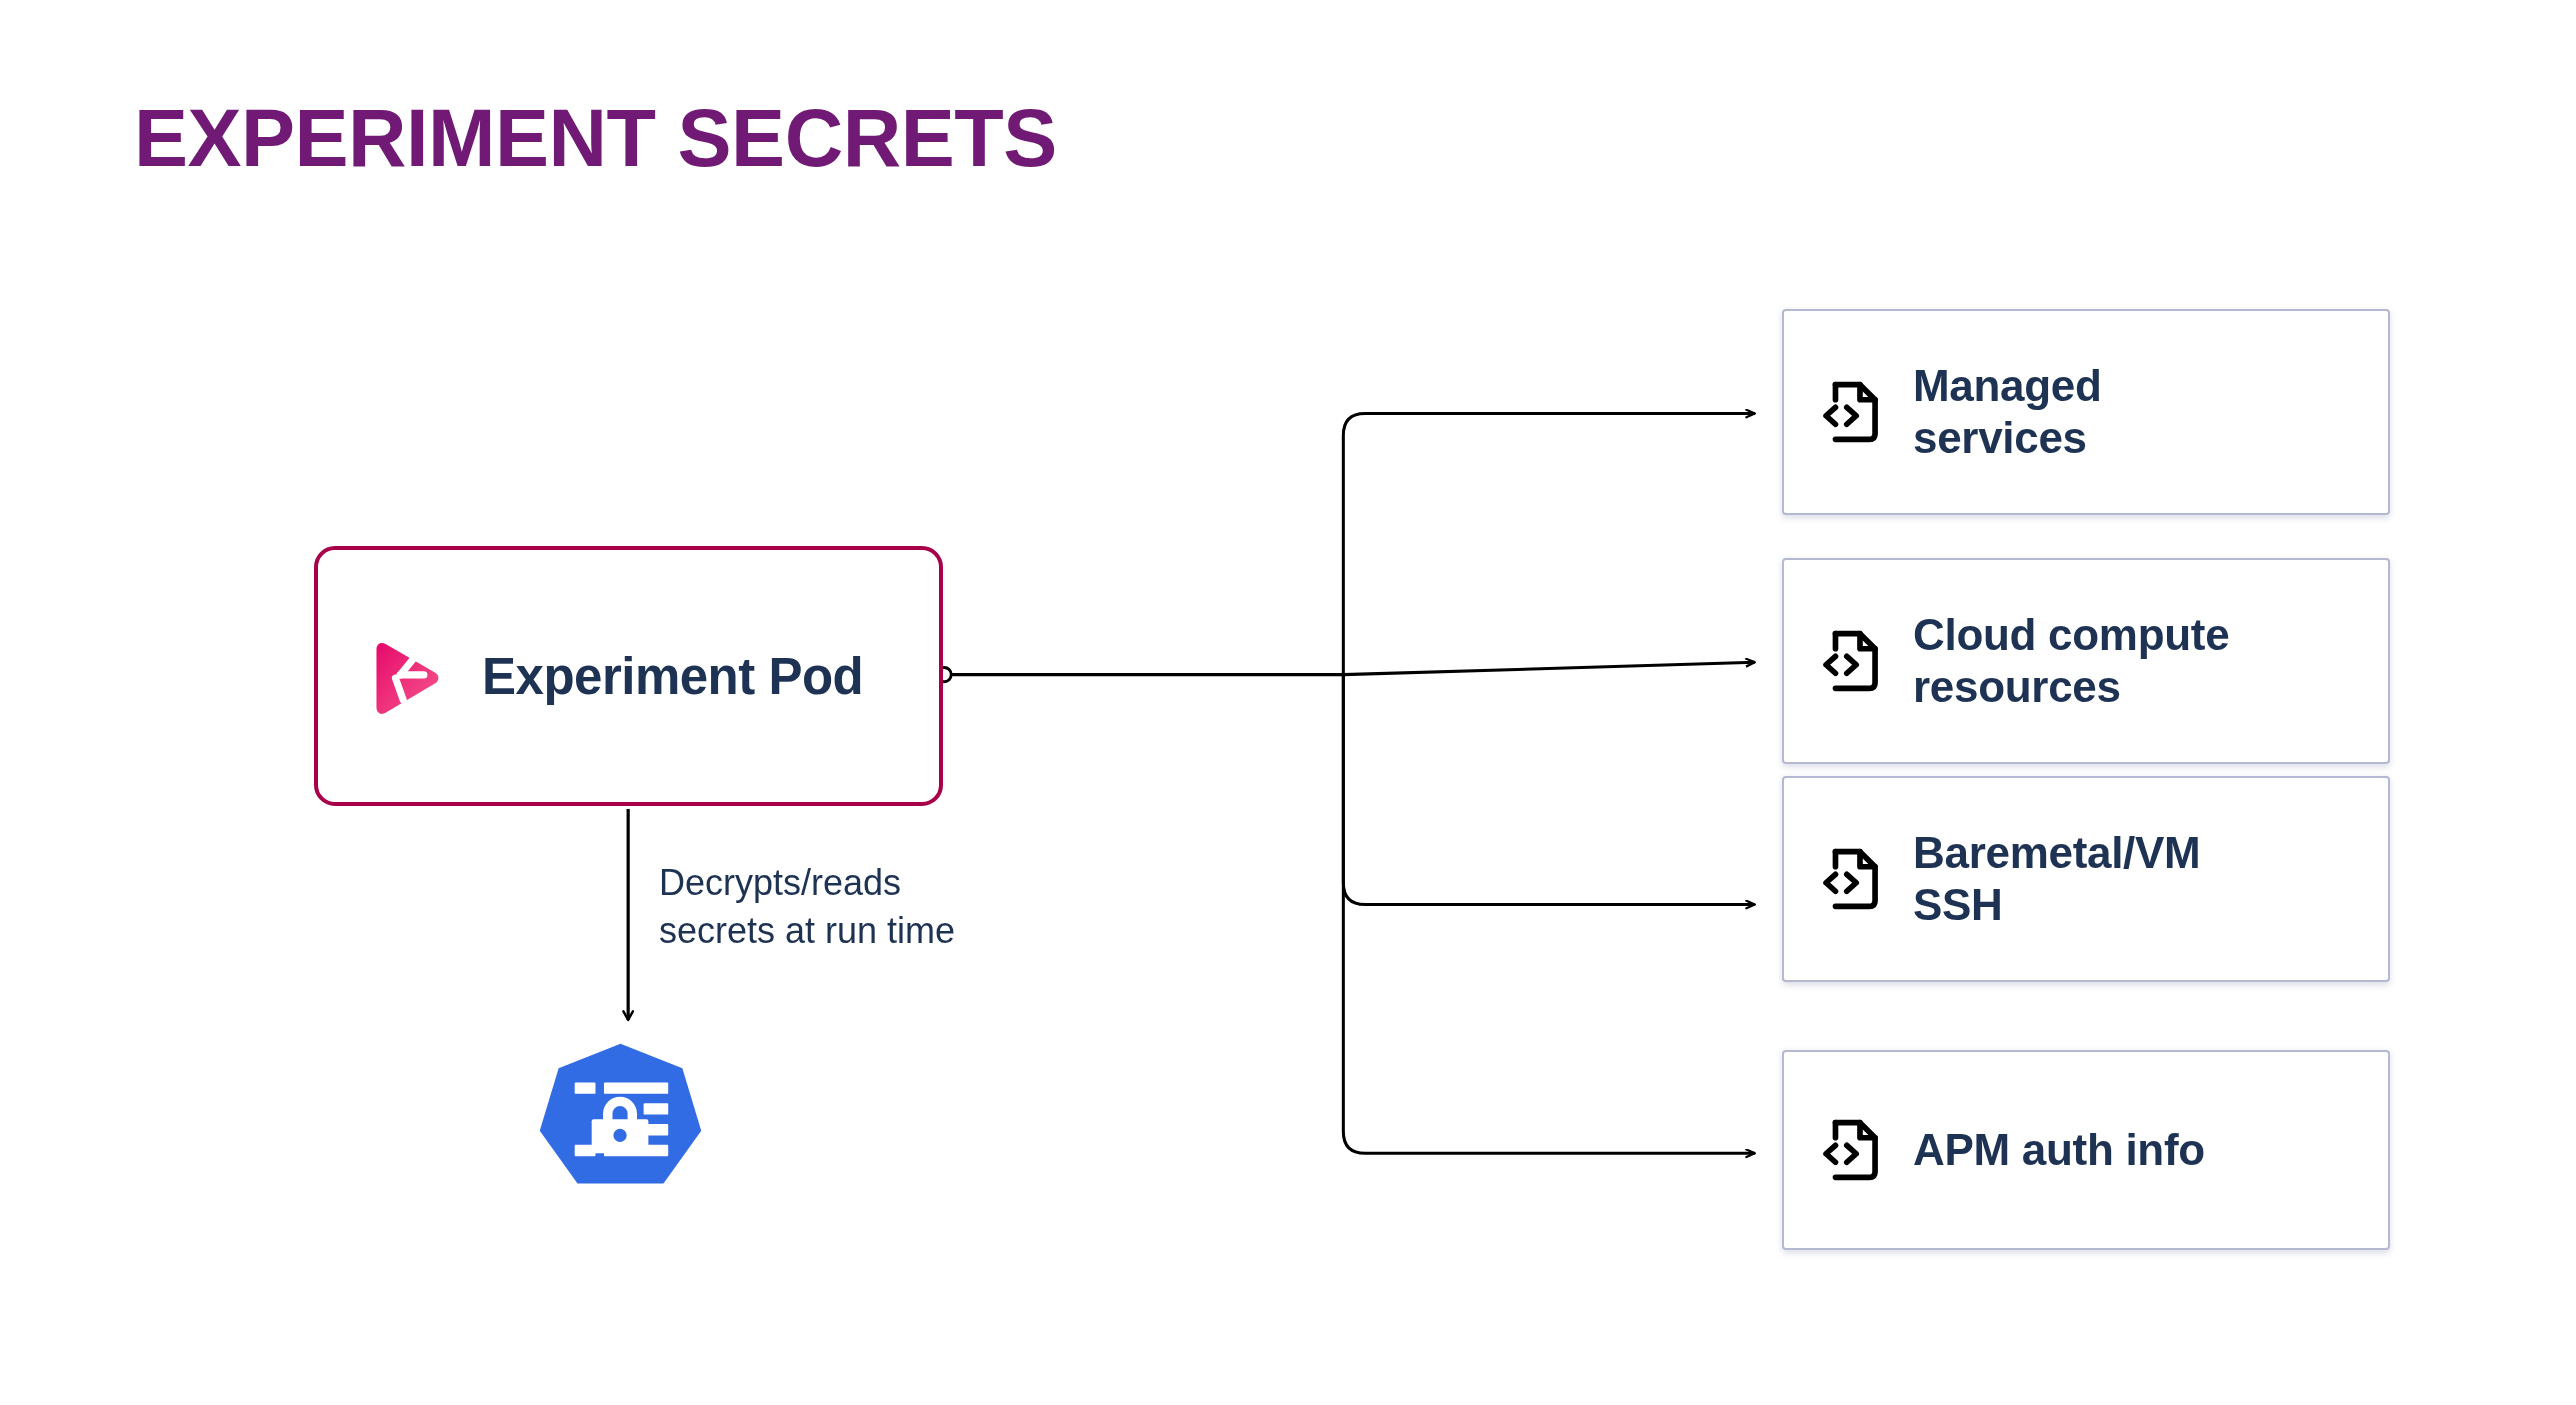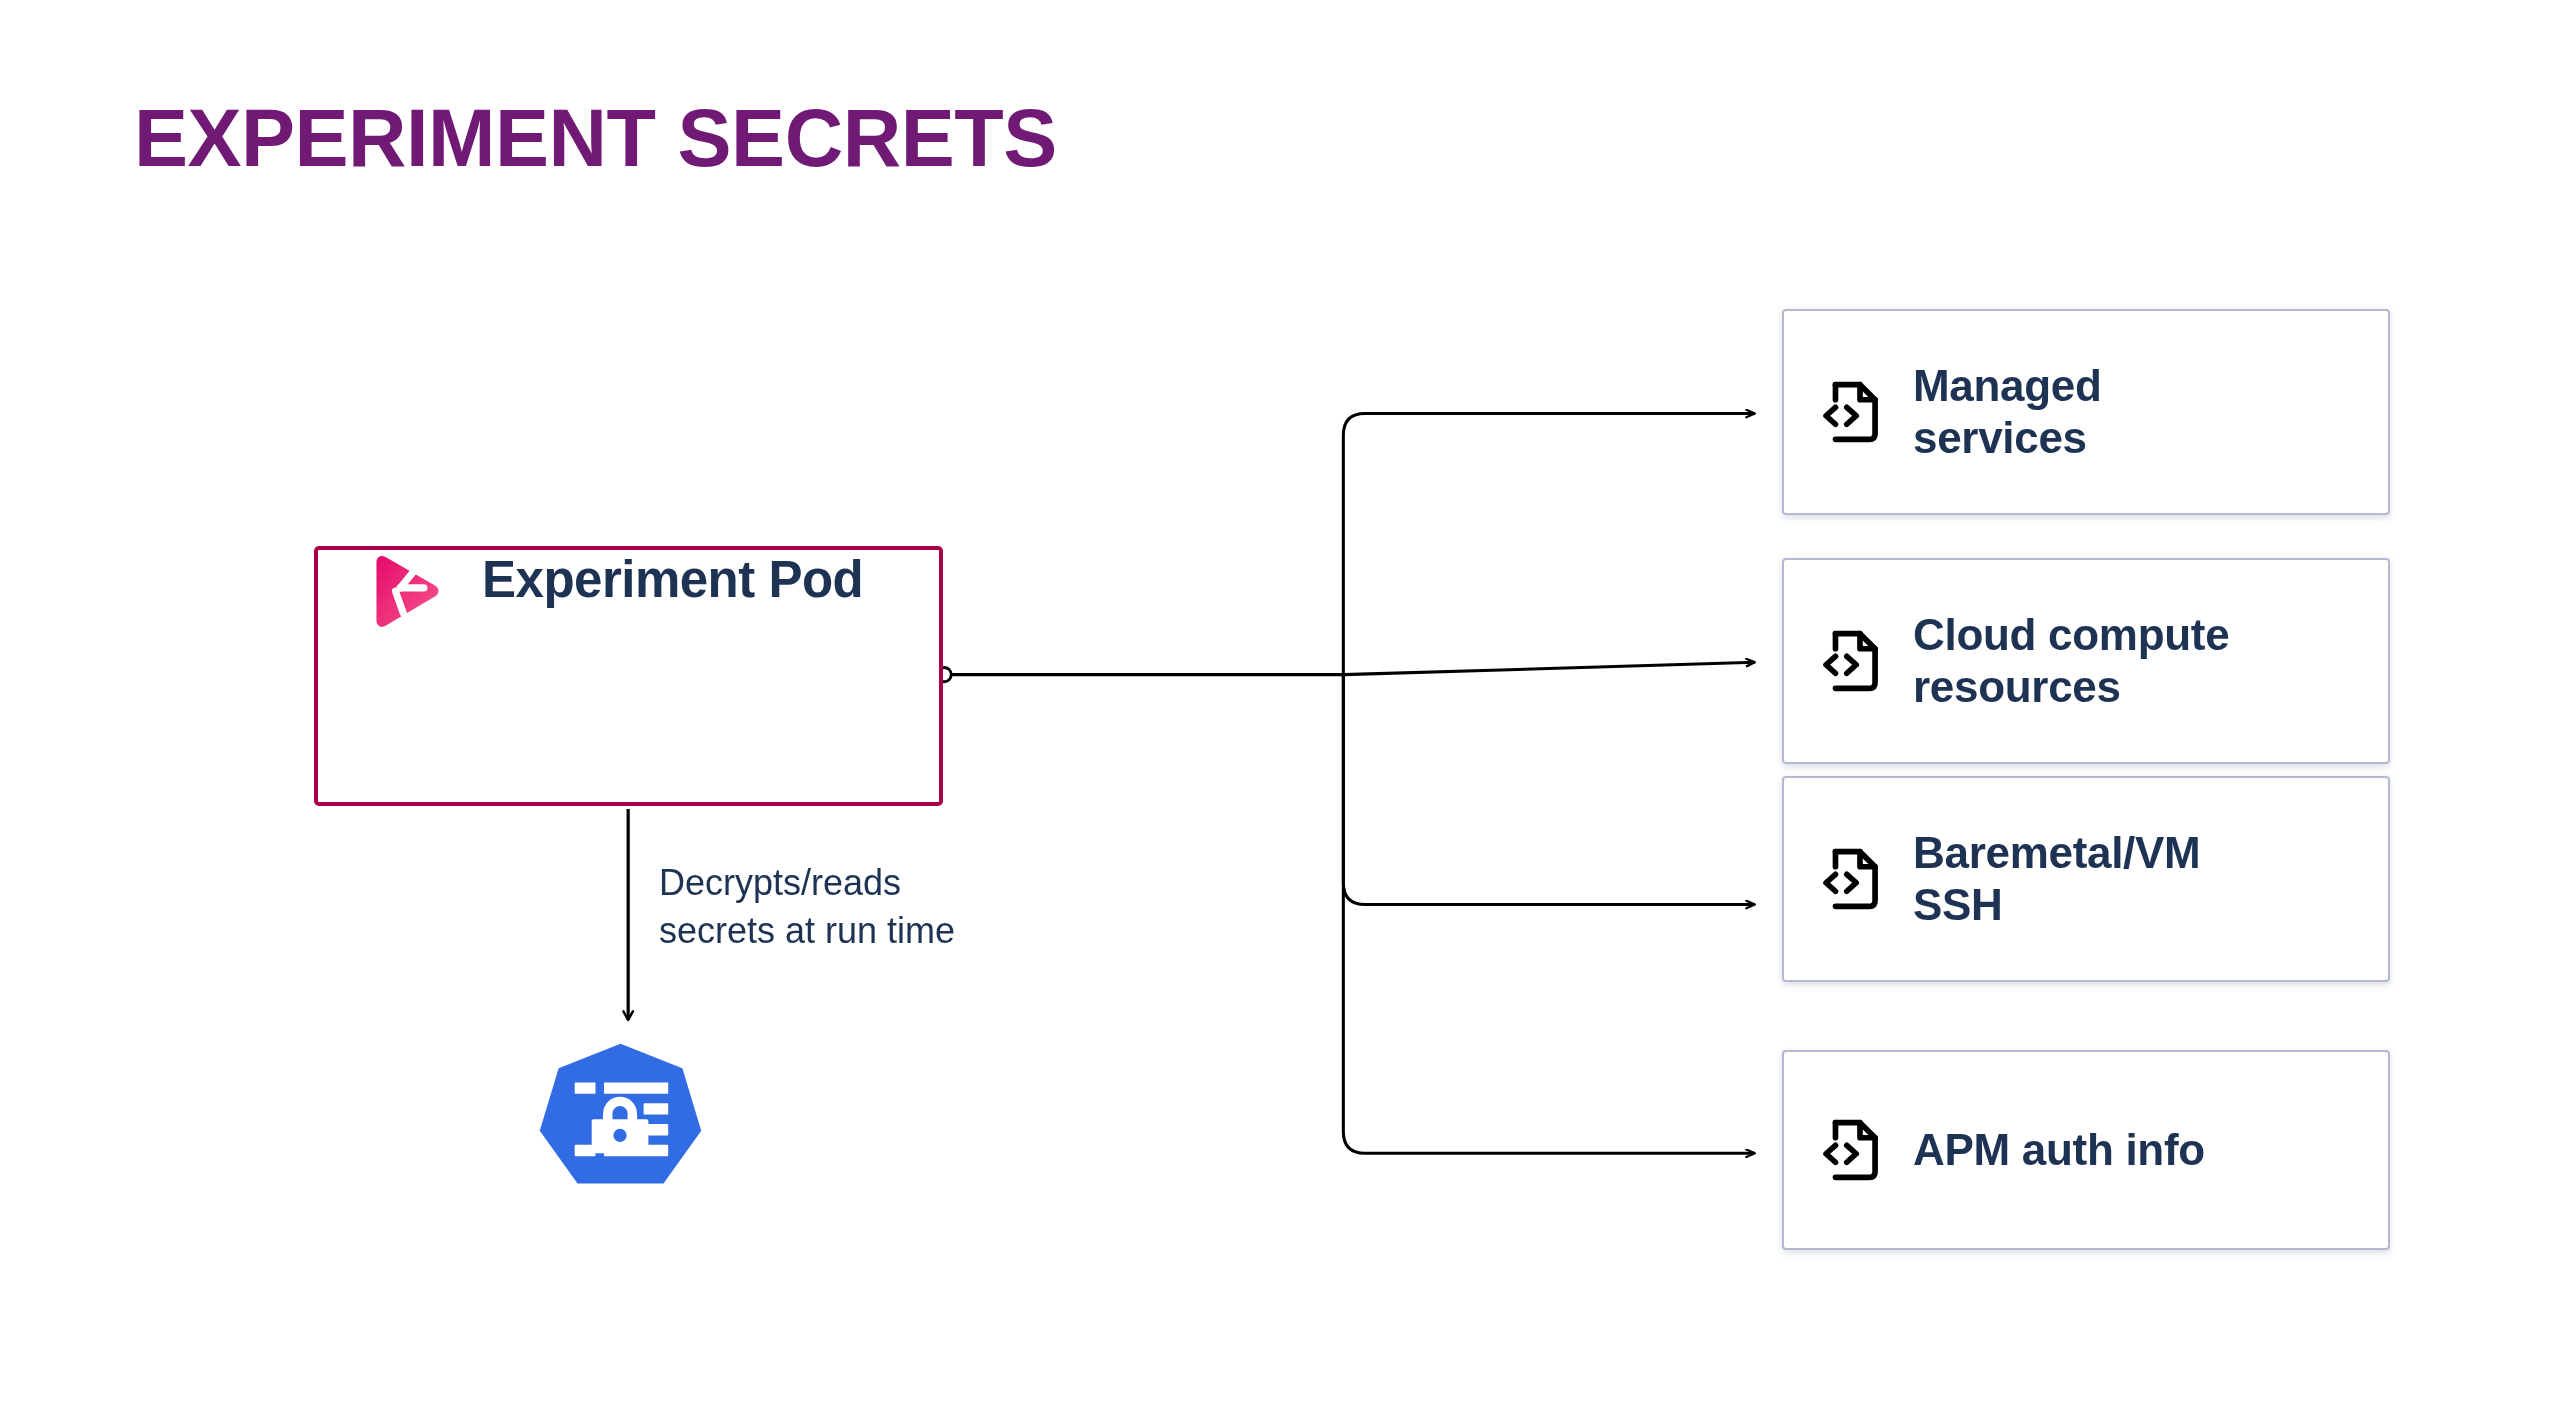--- a/index.html
+++ b/index.html
@@ -32,23 +32,23 @@
   
   #pod-node {
     position: absolute;
     left: 314px;
     top: 546px;
     width: 629px;
     height: 260px;
     box-sizing: border-box;
     background: #ffffff;
     border: 4.7px solid #A8014A;
-    border-radius: 5px;
+    border-radius: 21px;
     display: flex;
-    align-items: flex-start;
+    align-items: center;
     padding-left: 49px;
     gap: 36px;
   }
   #pod-logo {
     width: 79px;
     height: 79px;
     flex: none;
     display: block;
   }
   #pod-label {

